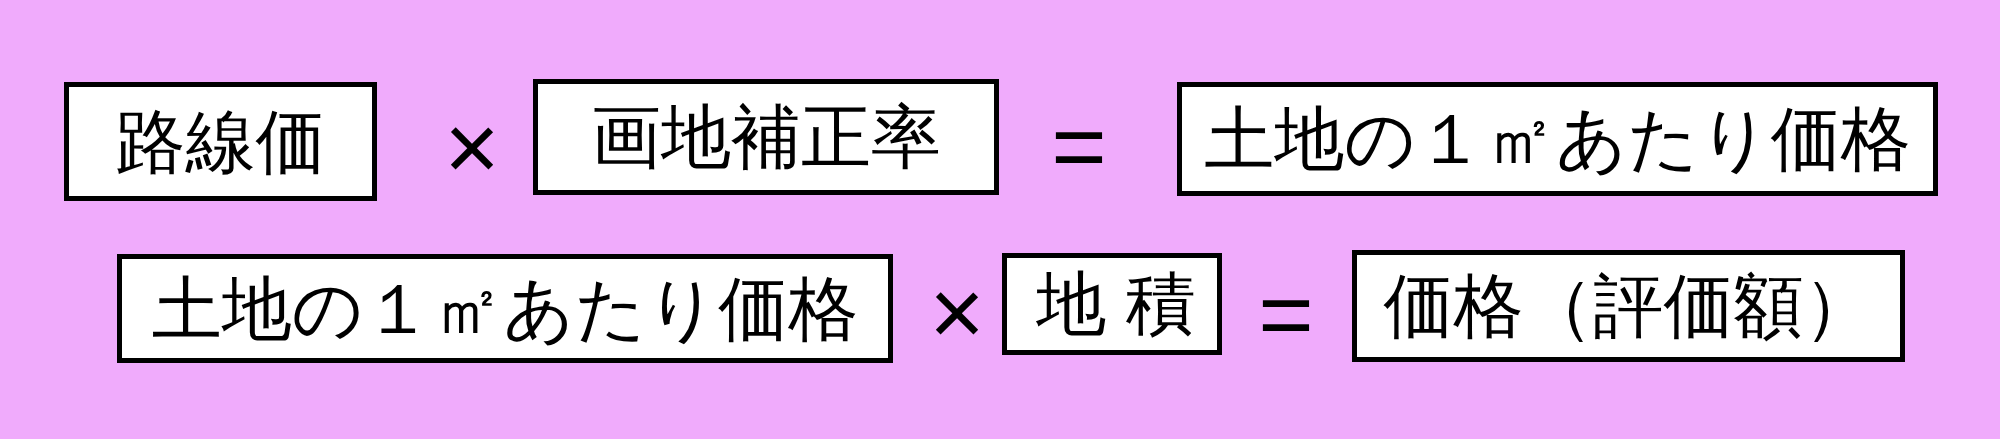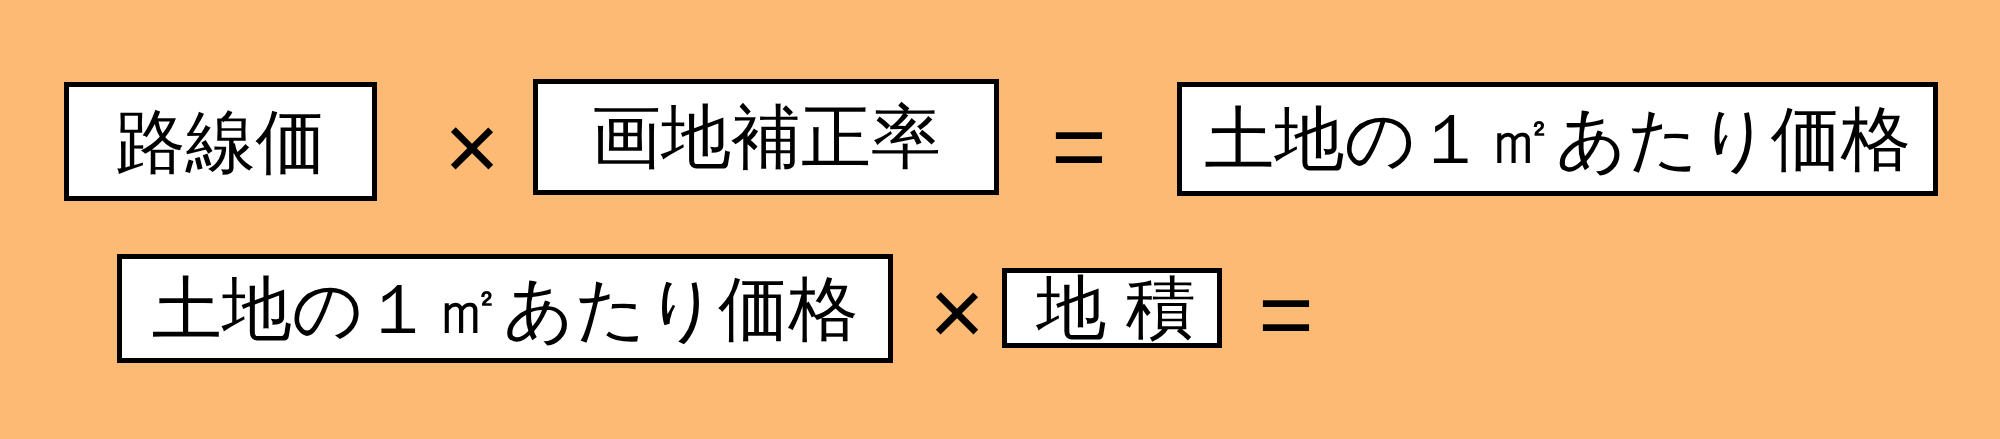--- a/index.html
+++ b/index.html
@@ -4,21 +4,21 @@
 <style>
   html, body {
     margin: 0;
     padding: 0;
     background: #ffffff;
   }
   .canvas {
     position: relative;
     width: 2000px;
     height: 439px;
-    background: #fdba74;
+    background: #f0abfc;
     color: #000000;
     font-family: "Liberation Sans", sans-serif;
     overflow: hidden;
   }
   .fbox {
     position: absolute;
     box-sizing: border-box;
     border: 5px solid #000000;
     background: #ffffff;
     display: flex;
@@ -42,21 +42,21 @@
   }
   
   .box-rosenka            { left: 64px;   top: 82px;  width: 313px; height: 119px; }
   .op-multiply-1          { left: 472px;  top: 147px; }
   .box-kakuchi-hoseiritsu { left: 533px;  top: 79px;  width: 466px; height: 116px; }
   .op-equals-1            { left: 1079px; top: 146px; }
   .box-sqm-price-result   { left: 1177px; top: 82px;  width: 761px; height: 114px; }
   
   .box-sqm-price-input    { left: 117px;  top: 254px; width: 776px; height: 109px; }
   .op-multiply-2          { left: 957px;  top: 312px; }
-  .box-chiseki            { left: 1002px; top: 268px; width: 220px; height: 80px; padding-left: 8px; }
+  .box-chiseki            { left: 1002px; top: 253px; width: 220px; height: 102px; padding-left: 8px; }
   .op-equals-2            { left: 1286px; top: 314px; }
   .box-kakaku-hyokagaku   { left: 1352px; top: 250px; width: 553px; height: 112px; }
 </style>
 </head>
 <body>
 
 <div class="canvas">
 
   <div class="fbox box-rosenka">
     <span>路線価</span>
@@ -87,14 +87,17 @@
   </div>
 
   <div class="fbox box-chiseki">
     <span>地 積</span>
   </div>
 
   <div class="fop op-equals-2">
     <span>=</span>
   </div>
 
+  <div class="fbox box-kakaku-hyokagaku">
+    <span>価格（評価額）</span>
+  </div>
 
 </div>
 
 </body></html>

